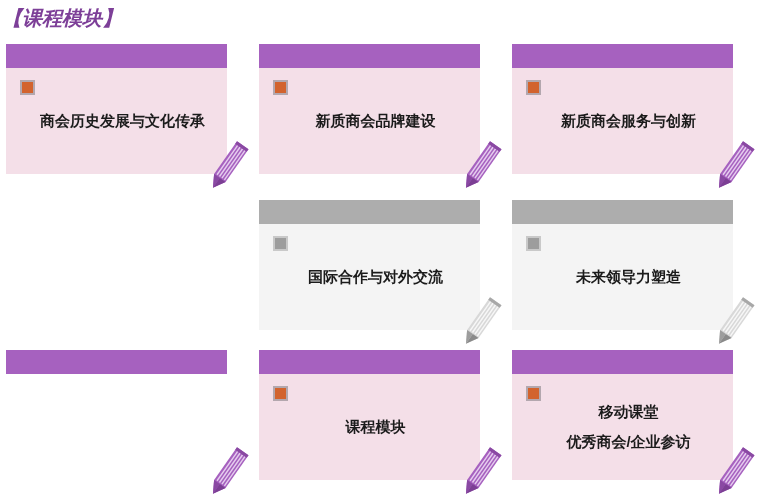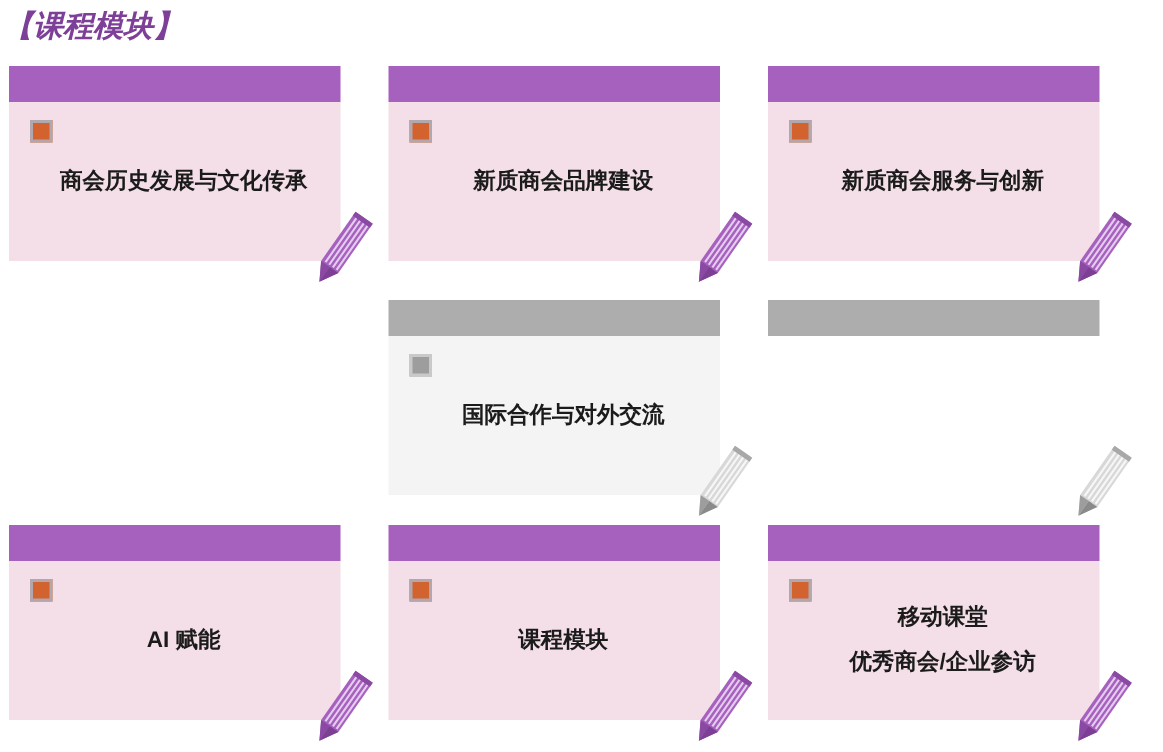--- a/index.html
+++ b/index.html
@@ -214,42 +214,42 @@
         <rect x="29.2" y="9" width="1.4" height="36" fill="#f7f7f7"></rect>
         <rect x="32.2" y="9" width="1.4" height="36" fill="#f7f7f7"></rect>
         <rect x="35.2" y="9" width="1.4" height="36" fill="#f7f7f7"></rect>
         <rect x="24" y="6" width="14" height="3.2" fill="#a8a8a8"></rect>
       </g>
     </svg>
   </div>
 
   <div class="card theme-gray col-3 row-2">
     <div class="card-header"></div>
+    <div class="card-body">
+      <div class="bullet"></div>
+      <div class="card-text">
+        <div class="line">未来领导力塑造</div>
+      </div>
+    </div>
     <svg class="pencil" viewBox="0 0 54 66">
       <g transform="rotate(35 27 33)">
         <polygon points="24,6 38,6 38,46 31,58 24,46" fill="#d8d8d8"></polygon>
         <polygon points="24,46 31,58 31,46" fill="#9d9d9d"></polygon>
         <polygon points="31,46 38,46 31,58" fill="#8a8a8a"></polygon>
         <rect x="26.2" y="9" width="1.4" height="36" fill="#f7f7f7"></rect>
         <rect x="29.2" y="9" width="1.4" height="36" fill="#f7f7f7"></rect>
         <rect x="32.2" y="9" width="1.4" height="36" fill="#f7f7f7"></rect>
         <rect x="35.2" y="9" width="1.4" height="36" fill="#f7f7f7"></rect>
         <rect x="24" y="6" width="14" height="3.2" fill="#a8a8a8"></rect>
       </g>
     </svg>
   </div>
 
   <div class="card theme-purple col-1 row-3">
     <div class="card-header"></div>
-    <div class="card-body">
-      <div class="bullet"></div>
-      <div class="card-text">
-        <div class="line">AI 赋能</div>
-      </div>
-    </div>
     <svg class="pencil" viewBox="0 0 54 66">
       <g transform="rotate(35 27 33)">
         <polygon points="24,6 38,6 38,46 31,58 24,46" fill="#a661bf"></polygon>
         <polygon points="24,46 31,58 31,46" fill="#8a49a3"></polygon>
         <polygon points="31,46 38,46 31,58" fill="#7c3f94"></polygon>
         <rect x="26.2" y="9" width="1.4" height="36" fill="#e6cdef"></rect>
         <rect x="29.2" y="9" width="1.4" height="36" fill="#e6cdef"></rect>
         <rect x="32.2" y="9" width="1.4" height="36" fill="#e6cdef"></rect>
         <rect x="35.2" y="9" width="1.4" height="36" fill="#e6cdef"></rect>
         <rect x="24" y="6" width="14" height="3.2" fill="#8a49a3"></rect>

